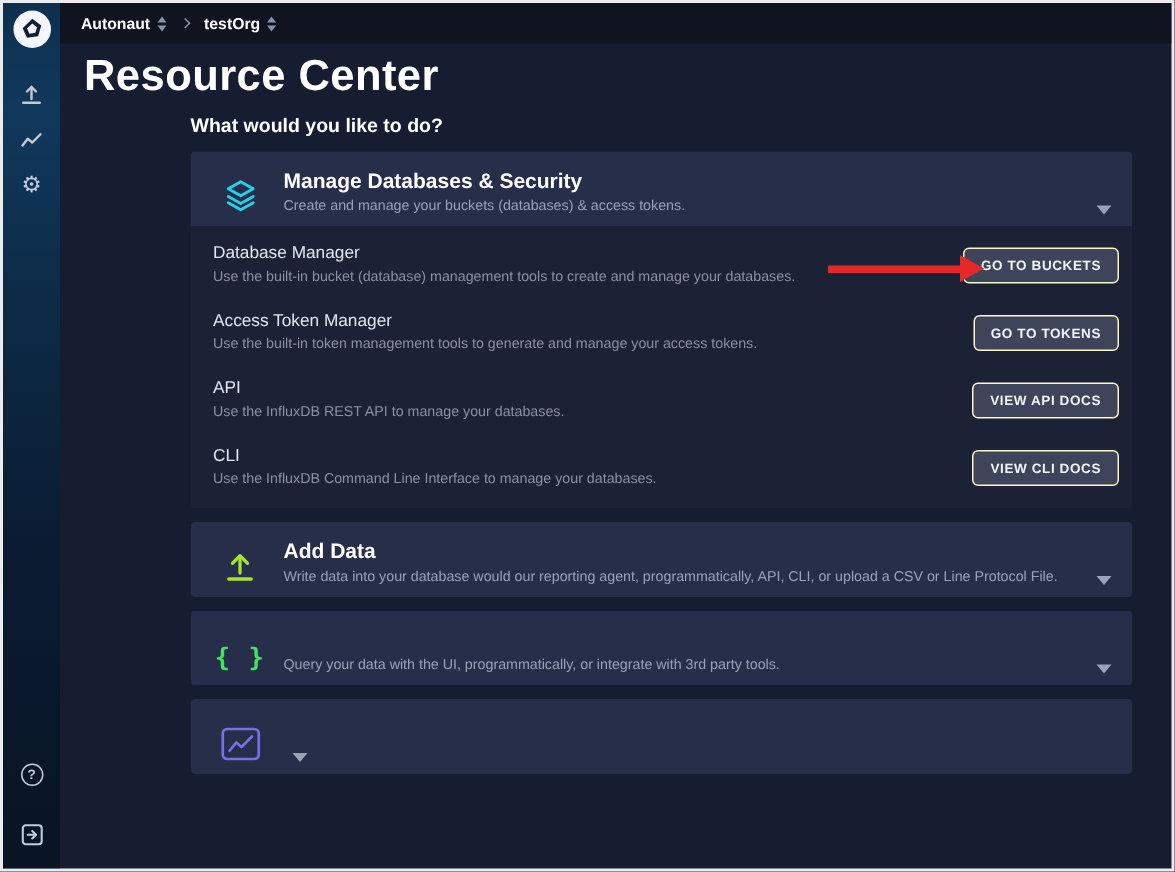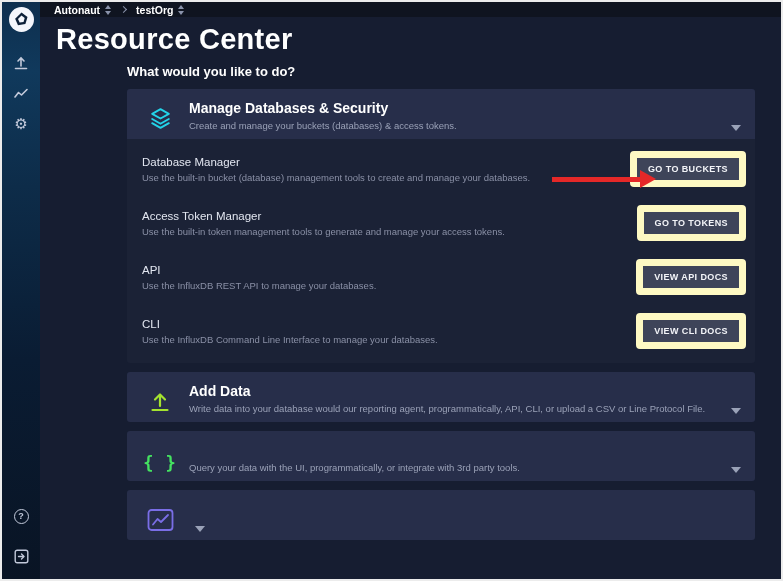--- a/index.html
+++ b/index.html
@@ -18,21 +18,21 @@
          align-items:center; justify-content:center; cursor:pointer; margin-bottom:16px; }
   .nav-btn{ background:none; border:none; color:#c3cadb; display:flex; align-items:center;
             justify-content:center; width:28px; height:24px; cursor:pointer; margin:3px 0; }
   .gear-glyph{ font-size:15px; line-height:1; }
   .nav-bottom{ margin-top:auto; display:flex; flex-direction:column; align-items:center; gap:10px; }
   .help-circle{ width:15px; height:15px; border:1.4px solid #c3cadb; border-radius:50%;
                 display:flex; align-items:center; justify-content:center;
                 font-size:9px; font-weight:bold; color:#c3cadb; }
   
   .main{ flex:1; display:flex; flex-direction:column; position:relative; }
-  .topbar{ height:15px; background:#0f1420; display:flex; align-items:center; padding:0 14px; gap:9px; }
+  .topbar{ height:27px; background:#0f1420; display:flex; align-items:center; padding:0 14px; gap:9px; }
   .crumb{ display:flex; align-items:center; gap:5px; color:#ffffff; font-size:10.5px;
           font-weight:bold; cursor:pointer; }
   .sorter{ display:inline-flex; flex-direction:column; gap:2px; }
   .sorter .tri-up{ width:0; height:0; border-left:3px solid transparent; border-right:3px solid transparent; border-bottom:4px solid #8a93ab; }
   .sorter .tri-down{ width:0; height:0; border-left:3px solid transparent; border-right:3px solid transparent; border-top:4px solid #8a93ab; }
   .sep{ width:5px; height:5px; border-right:1.6px solid #8a93ab; border-top:1.6px solid #8a93ab; transform:rotate(45deg); margin:0 1px; }
   .page-title{ color:#ffffff; font-size:29px; font-weight:bold; letter-spacing:.3px; margin:6px 0 8px 16px; }
   .content{ padding:0 26px 0 87px; }
   .question{ color:#ffffff; font-size:13px; font-weight:bold; margin-bottom:10px; }
   
@@ -47,21 +47,21 @@
   .sec-text{ flex:1; display:flex; flex-direction:column; margin-left:6px; }
   .sec-title{ color:#ffffff; font-size:14px; font-weight:bold; }
   .sec-desc{ color:#9aa1b7; font-size:9.5px; margin-top:4px; }
   .chevron{ width:0; height:0; border-left:5px solid transparent; border-right:5px solid transparent;
             border-top:6px solid #9aa2b8; margin-left:12px; cursor:pointer; }
   .sec-body{ background:#1b2236; padding:3px 0 5px 0; }
   .item{ display:flex; align-items:center; padding:9px 9px 9px 15px; }
   .item-text{ flex:1; display:flex; flex-direction:column; padding-right:12px; }
   .item-title{ color:#e2e6f0; font-size:11.5px; font-weight:normal; }
   .item-desc{ color:#8a90a6; font-size:9.5px; margin-top:4px; }
-  .btn{ background:#3e4459; border:7px solid #fef9c3; color:#f3f4f8; font-family:"Liberation Sans", sans-serif;
+  .btn{ background:#3e4459; border:1px solid #fef9c3; color:#f3f4f8; font-family:"Liberation Sans", sans-serif;
         font-size:9px; font-weight:bold; letter-spacing:.4px; padding:6px 11px; border-radius:4px;
         white-space:nowrap; cursor:pointer; min-width:84px; }
   
   .arrow{ position:absolute; left:550px; top:168px; display:flex; align-items:center; height:18px; pointer-events:none; }
   .arrow .shaft{ width:88px; height:5px; background:var(--arrow-red,#e52828); }
   .arrow .head{ width:0; height:0; border-left:16px solid var(--arrow-red,#e52828);
                 border-top:9px solid transparent; border-bottom:9px solid transparent; }
   svg{ display:block; }
 </style>
 </head>

